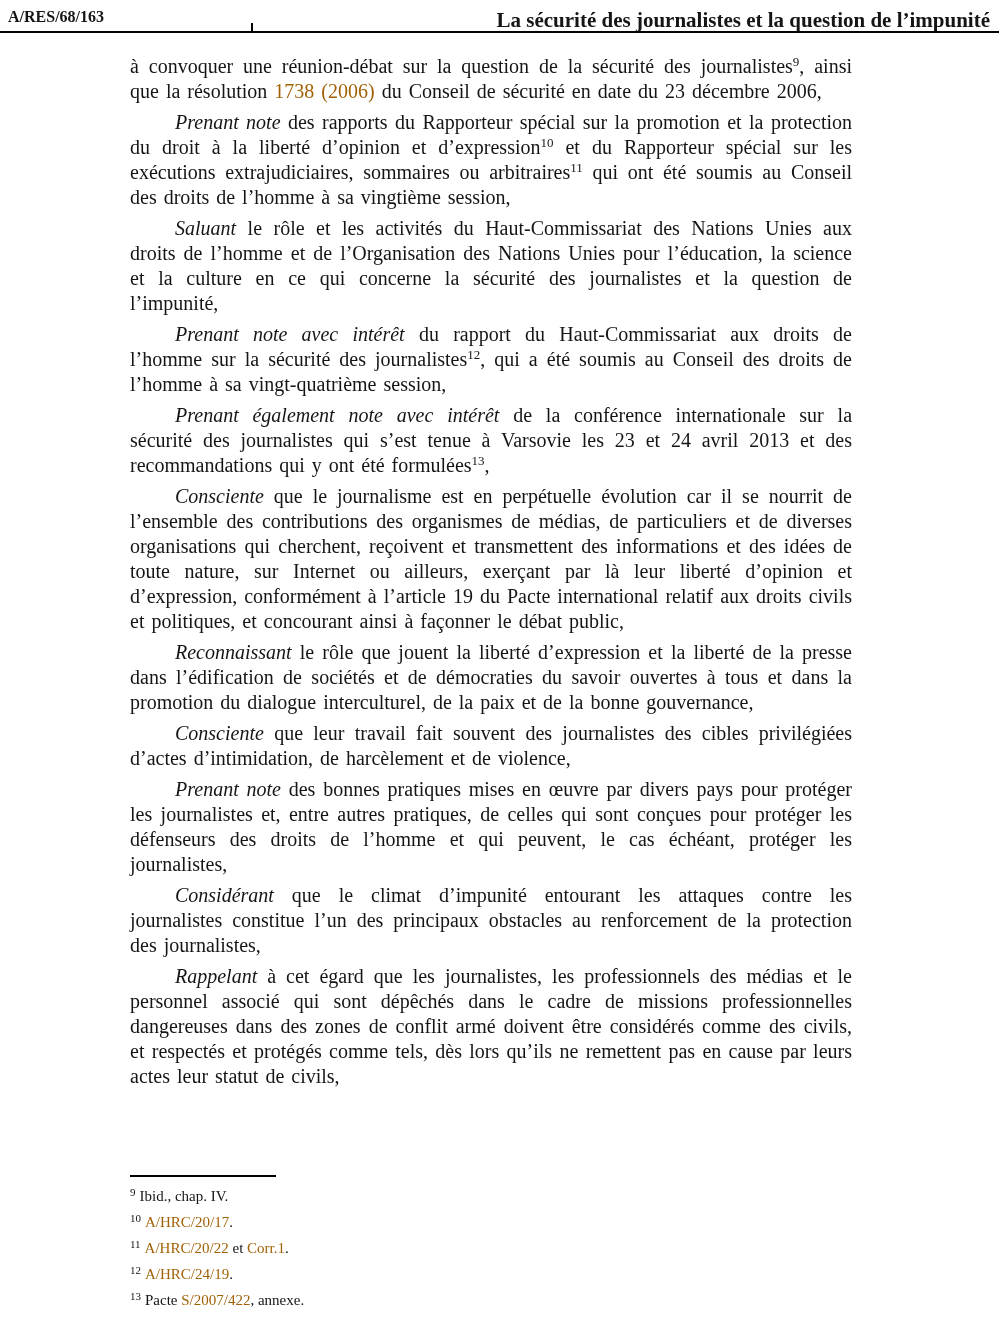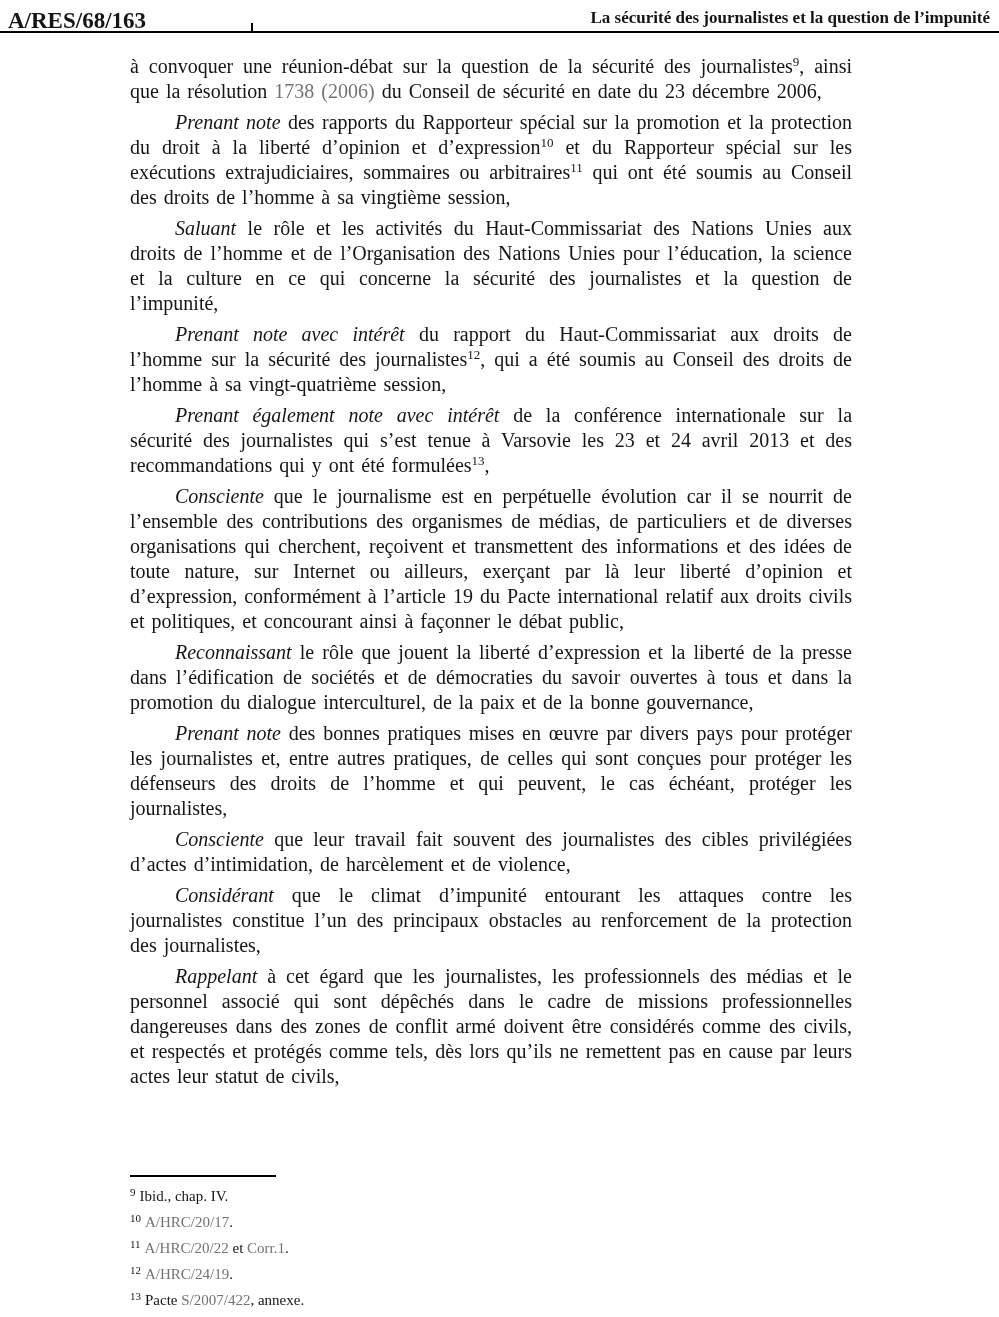--- a/index.html
+++ b/index.html
@@ -6,44 +6,44 @@
   body {
     width: 999px; height: 1317px;
     position: relative;
     background: #ffffff;
     color: #151515;
     font-family: "Liberation Serif", serif;
     overflow: hidden;
   }
   .header-symbol {
     position: absolute; left: 8px; top: 8px;
-    font-size: 23px; font-weight: bold; white-space: nowrap;
+    font-size: 16px; font-weight: bold; white-space: nowrap;
   }
   .header-title {
     position: absolute; right: 9px; top: 8px;
-    font-size: 17px; font-weight: bold; white-space: nowrap;
+    font-size: 21px; font-weight: bold; white-space: nowrap;
   }
   .header-rule {
     position: absolute; left: 0; top: 31px;
     width: 999px; height: 2px; background: #000;
   }
   .header-rule-tick {
     position: absolute; left: 251px; top: 23px;
     width: 2px; height: 8px; background: #000;
   }
   #body-text {
     position: absolute; left: 130px; top: 54px; width: 722px;
     font-size: 20px; line-height: 25px;
     text-align: justify; word-spacing: 2px;
   }
   .para { margin: 6px 0 0 0; text-indent: 45px; }
   .para:first-child { margin-top: 0; }
   .para.no-indent { text-indent: 0; }
   .lead { font-style: italic; }
-  a.doc-link { color: #737373; text-decoration: none; cursor: pointer; }
+  a.doc-link { color: #a16207; text-decoration: none; cursor: pointer; }
   sup.fn-ref {
     font-size: 13px; line-height: 0;
     vertical-align: baseline; position: relative; top: -0.55em;
   }
   .fn-rule {
     position: absolute; left: 130px; top: 1175px;
     width: 146px; height: 2px; background: #000;
   }
   #footnotes {
     position: absolute; left: 130px; top: 1183px; width: 722px;
@@ -67,22 +67,22 @@
 <div class="header-rule-tick"></div>
 
 <div id="body-text">
     <p class="para no-indent"><span class="run">à convoquer une réunion-débat sur la question de la sécurité des journalistes</span><sup class="fn-ref">9</sup><span class="run">, ainsi que la résolution </span><a class="doc-link" href="#">1738 (2006)</a><span class="run"> du Conseil de sécurité en date du 23 décembre 2006,</span></p>
     <p class="para"><span class="lead">Prenant note</span><span class="run"> des rapports du Rapporteur spécial sur la promotion et la protection du droit à la liberté d’opinion et d’expression</span><sup class="fn-ref">10</sup><span class="run"> et du Rapporteur spécial sur les exécutions extrajudiciaires, sommaires ou arbitraires</span><sup class="fn-ref">11</sup><span class="run"> qui ont été soumis au Conseil des droits de l’homme à sa vingtième session,</span></p>
     <p class="para"><span class="lead">Saluant</span><span class="run"> le rôle et les activités du Haut-Commissariat des Nations Unies aux droits de l’homme et de l’Organisation des Nations Unies pour l’éducation, la science et la culture en ce qui concerne la sécurité des journalistes et la question de l’impunité,</span></p>
     <p class="para"><span class="lead">Prenant note avec intérêt</span><span class="run"> du rapport du Haut-Commissariat aux droits de l’homme sur la sécurité des journalistes</span><sup class="fn-ref">12</sup><span class="run">, qui a été soumis au Conseil des droits de l’homme à sa vingt-quatrième session,</span></p>
     <p class="para"><span class="lead">Prenant également note avec intérêt</span><span class="run"> de la conférence internationale sur la sécurité des journalistes qui s’est tenue à Varsovie les 23 et 24 avril 2013 et des recommandations qui y ont été formulées</span><sup class="fn-ref">13</sup><span class="run">,</span></p>
     <p class="para"><span class="lead">Consciente</span><span class="run"> que le journalisme est en perpétuelle évolution car il se nourrit de l’ensemble des contributions des organismes de médias, de particuliers et de diverses organisations qui cherchent, reçoivent et transmettent des informations et des idées de toute nature, sur Internet ou ailleurs, exerçant par là leur liberté d’opinion et d’expression, conformément à l’article 19 du Pacte international relatif aux droits civils et politiques, et concourant ainsi à façonner le débat public,</span></p>
     <p class="para"><span class="lead">Reconnaissant</span><span class="run"> le rôle que jouent la liberté d’expression et la liberté de la presse dans l’édification de sociétés et de démocraties du savoir ouvertes à tous et dans la promotion du dialogue interculturel, de la paix et de la bonne gouvernance,</span></p>
+    <p class="para"><span class="lead">Consciente</span><span class="run"> que leur travail fait souvent des journalistes des cibles privilégiées d’actes d’intimidation, de harcèlement et de violence,</span></p>
     <p class="para"><span class="lead">Prenant note</span><span class="run"> des bonnes pratiques mises en œuvre par divers pays pour protéger les journalistes et, entre autres pratiques, de celles qui sont conçues pour protéger les défenseurs des droits de l’homme et qui peuvent, le cas échéant, protéger les journalistes,</span></p>
-    <p class="para"><span class="lead">Consciente</span><span class="run"> que leur travail fait souvent des journalistes des cibles privilégiées d’actes d’intimidation, de harcèlement et de violence,</span></p>
     <p class="para"><span class="lead">Considérant</span><span class="run"> que le climat d’impunité entourant les attaques contre les journalistes constitue l’un des principaux obstacles au renforcement de la protection des journalistes,</span></p>
     <p class="para"><span class="lead">Rappelant</span><span class="run"> à cet égard que les journalistes, les professionnels des médias et le personnel associé qui sont dépêchés dans le cadre de missions professionnelles dangereuses dans des zones de conflit armé doivent être considérés comme des civils, et respectés et protégés comme tels, dès lors qu’ils ne remettent pas en cause par leurs actes leur statut de civils,</span></p>
   </div>
 
 <div class="fn-rule"></div>
 
 <div id="footnotes">
     <div class="footnote"><sup class="fn-marker">9</sup><span class="run">Ibid., chap. IV.</span></div>
     <div class="footnote"><sup class="fn-marker">10</sup><a class="doc-link" href="#">A/HRC/20/17</a><span class="run">.</span></div>
     <div class="footnote"><sup class="fn-marker">11</sup><a class="doc-link" href="#">A/HRC/20/22</a><span class="run"> et </span><a class="doc-link" href="#">Corr.1</a><span class="run">.</span></div>

